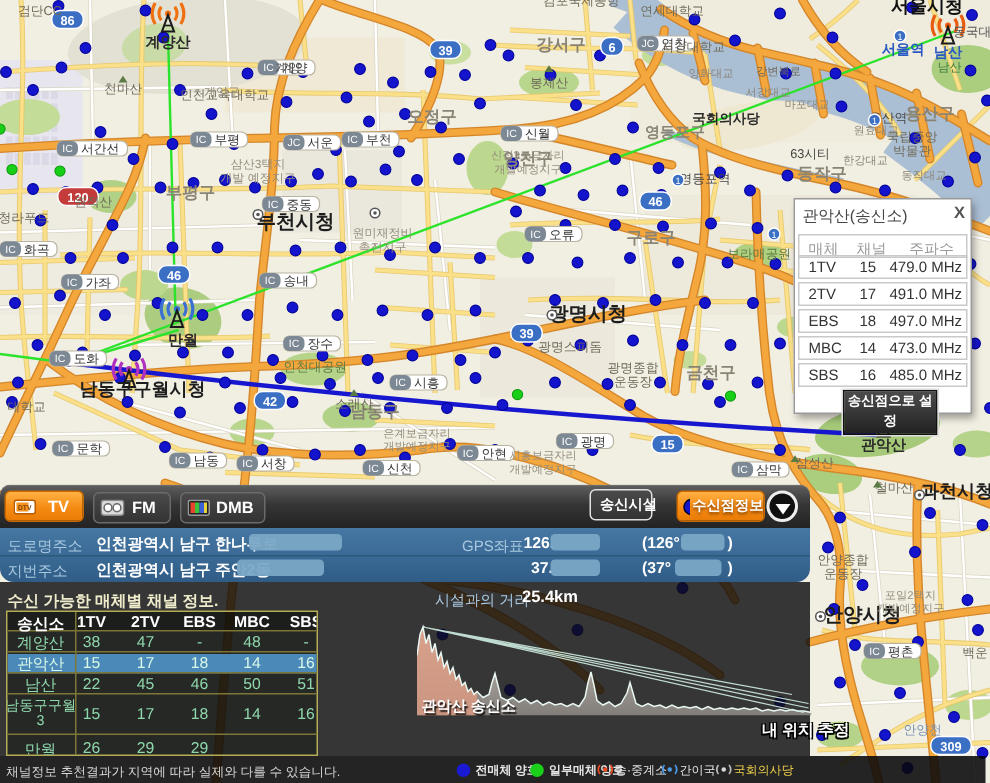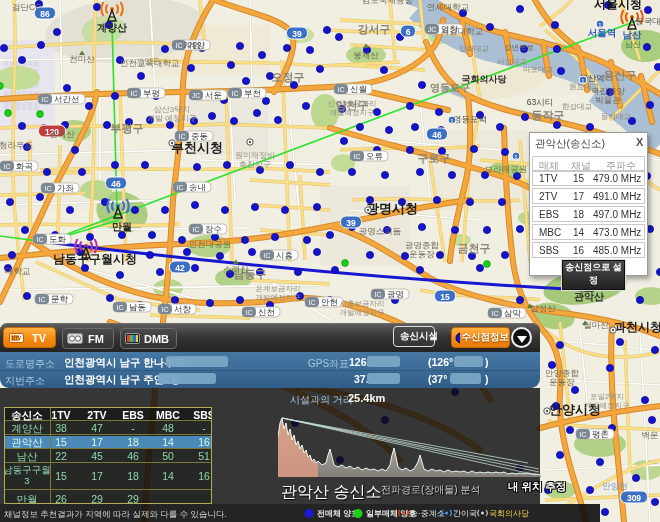--- a/index.html
+++ b/index.html
@@ -8,21 +8,21 @@
 
 #tabbar{position:absolute;left:0;top:323px;width:540px;height:29px;background:linear-gradient(#5d5d5d,#353535 45%,#232323);border-radius:7px 7px 0 0;border-top:1px solid #6e6e6e}
 .tab{position:absolute;height:21px;border-radius:4px;color:#fff;font-size:11px;font-weight:bold;display:flex;align-items:center;white-space:nowrap}
 .tab.on{background:linear-gradient(#ffb143,#f68b14 55%,#e87c06);border:1px solid #c96a00}
 .tab.off{background:linear-gradient(#4a4a4a,#333);border:1px solid #6b6b6b} .tab.off.wb{border:1px solid #e0e0e0}
 #addr{position:absolute;left:0;top:352px;width:540px;height:36px;background:linear-gradient(#4678a3,#2f5d88);border-radius:0 0 9px 9px}
 .albl{position:absolute;font-size:10px;color:#a9c8df}
 .aval{position:absolute;font-size:10.5px;color:#fff;font-weight:bold}
 .blur{position:absolute;height:11px;background:#7aa6c5;border-radius:3px;opacity:.95}
 #pbody{position:absolute;left:0;top:388px;width:540px;height:116px;background:rgba(13,13,16,0.82)}
-#legend{position:absolute;left:0;top:504px;width:600px;height:18px;background:rgba(8,8,10,0.88);color:#e6e6e6;font-size:8px;white-space:nowrap}
+#legend{position:absolute;left:0;top:504px;width:657px;height:18px;background:rgba(8,8,10,0.88);color:#e6e6e6;font-size:8px;white-space:nowrap}
 
 #tbl{position:absolute;left:4px;top:407px;width:208px;height:97px;border:1px solid #b5ad56;background:rgba(10,14,8,0.35);overflow:hidden}
 .trow{position:absolute;left:0;width:252px;border-bottom:1px solid #7c7637}
 .tc{position:absolute;font-size:10.5px;color:#8fd8ac;text-align:center;transform:translateX(-50%)}
 .th{position:absolute;font-size:10.5px;color:#fff;font-weight:bold;text-align:center;transform:translateX(-50%)}
 .rec{position:absolute;left:226px;font-size:10.5px;color:#49e44f}
 
 #popup{position:absolute;left:529px;top:132px;width:119px;height:144px;background:#fff;border:1px solid #9a9a9a;box-shadow:2px 3px 5px rgba(0,0,0,0.35)}
 .prow{position:absolute;left:2px;width:113px;height:16px;border:1px solid #c9c9c9;font-size:10px;color:#333;white-space:nowrap}
 </style></head><body>
@@ -882,36 +882,36 @@
   <span class="aval" style="left:64px;top:21px">인천광역시 남구 주안2동</span>
   <div class="blur" style="left:158px;top:21px;width:58px"></div>
   <span class="aval" style="left:354px;top:21px">37.</span>
   <div class="blur" style="left:367px;top:21px;width:33px"></div>
   <span class="aval" style="left:428px;top:21px">(37°</span>
   <div class="blur" style="left:450px;top:21px;width:31px"></div>
   <span class="aval" style="left:485px;top:21px">)</span>
 </div>
 
 <div id="pbody">
+  <span class="abs" style="left:5px;top:6px;font-size:10.5px;font-weight:bold;color:#eeeccb">수신 가능한 매체별 채널 정보.</span>
   <span class="abs" style="left:290px;top:5px;font-size:10px;color:#a9c8df">시설과의 거리</span>
   <span class="abs" style="left:348px;top:4px;font-size:11px;font-weight:bold;color:#fff">25.4km</span>
   <div class="abs" style="left:278px;top:27px;width:263px;height:62px"><svg width="263" height="62" viewBox="0 0 263 62">
 <defs>
             <linearGradient id="tg" x1="0" y1="0" x2="0" y2="1">
 <stop offset="0" stop-color="#d8d2ca" stop-opacity="0.95"></stop>
               <stop offset="1" stop-color="#8f8a84" stop-opacity="0.85"></stop>
             </linearGradient>
           </defs>
 <polygon points="0,22 2,8 4,3 6,14 8,8 10,20 12,14 14,25 16,20 18,30 20,26 22,34 24,30 26,38 28,35 30,42 32,40 34,46 36,44 38,48 40,46 44,50 48,48 50,40 52,34 54,42 56,50 60,52 64,50 68,53 72,51 76,54 80,52 84,55 88,53 92,55 96,54 100,56 104,54 108,56 112,50 114,40 116,33 118,42 120,52 124,55 128,53 132,56 136,54 140,47 142,40 144,47 146,54 150,56 154,54 158,56 162,55 166,57 170,55 174,57 178,56 182,57 186,56 190,58 194,56 198,58 202,57 206,58 210,57 214,58 218,57 222,58 226,57 230,59 234,58 238,59 242,58 246,59 250,58 254,59 258,59 263,60 263,62 0,62" fill="url(#tg)"></polygon>
 <polygon points="0,22 2,8 4,3 6,14 8,8 10,20 12,14 14,25 16,20 18,30 20,26 22,34 24,30 26,38 28,35 30,42 32,40 34,46 36,44 38,48 40,46 40,62 0,62" fill="#d89a82" opacity="0.85"></polygon>
 <polyline points="0,22 2,8 4,3 6,14 8,8 10,20 12,14 14,25 16,20 18,30 20,26 22,34 24,30 26,38 28,35 30,42 32,40 34,46 36,44 38,48 40,46 44,50 48,48 50,40 52,34 54,42 56,50 60,52 64,50 68,53 72,51 76,54 80,52 84,55 88,53 92,55 96,54 100,56 104,54 108,56 112,50 114,40 116,33 118,42 120,52 124,55 128,53 132,56 136,54 140,47 142,40 144,47 146,54 150,56 154,54 158,56 162,55 166,57 170,55 174,57 178,56 182,57 186,56 190,58 194,56 198,58 202,57 206,58 210,57 214,58 218,57 222,58 226,57 230,59 234,58 238,59 242,58 246,59 250,58 254,59 258,59 263,60" fill="none" stroke="#e8f7f1" stroke-width="1"></polyline>
 <path d="M4,3 L261,54 M4,3 L261,57 M4,3 L258,60 M4,3 L250,48" stroke="#cfeee2" stroke-width="0.8" fill="none" opacity="0.9"></path>
 </svg></div>
-  <span class="abs" style="left:281px;top:94px;font-size:16px;font-weight:normal;color:#fff;text-shadow:1px 1px 1px #000">관악산 송신소</span>
-  <span class="abs" style="left:381px;top:95px;font-size:10px;color:#c9c9c9;text-shadow:1px 1px 1px #000">전파경로(장애물) 분석</span>
+  <span class="abs" style="left:281px;top:76px;font-size:10px;font-weight:bold;color:#fff;text-shadow:1px 1px 1px #000">관악산 송신소</span>
   <span class="abs" style="left:508px;top:92px;font-size:10.5px;font-weight:bold;color:#fff;text-shadow:-1px -1px 0 #000,1px -1px 0 #000,-1px 1px 0 #000,1px 1px 0 #000">내 위치 추정</span>
 </div>
 
 <div id="tbl">
   <div class="trow" style="top:0;height:13px;background:rgba(0,0,0,0.25)">
     <span class="th" style="left:22px;top:1px">송신소</span>
         <span class="th" style="left:56px;top:1px">1TV</span>
         <span class="th" style="left:92px;top:1px">2TV</span>
         <span class="th" style="left:128px;top:1px">EBS</span>
         <span class="th" style="left:163px;top:1px">MBC</span>

